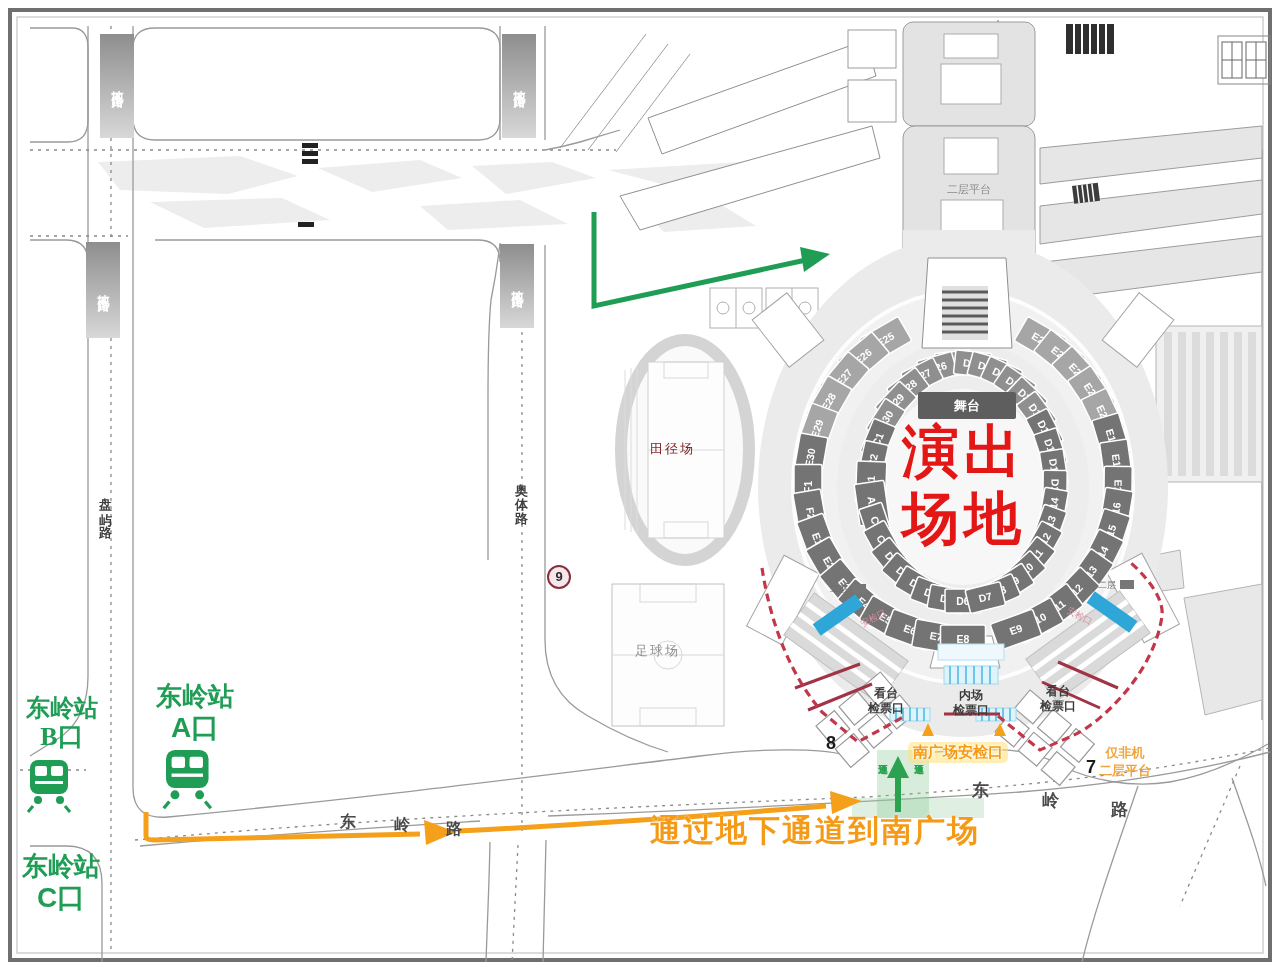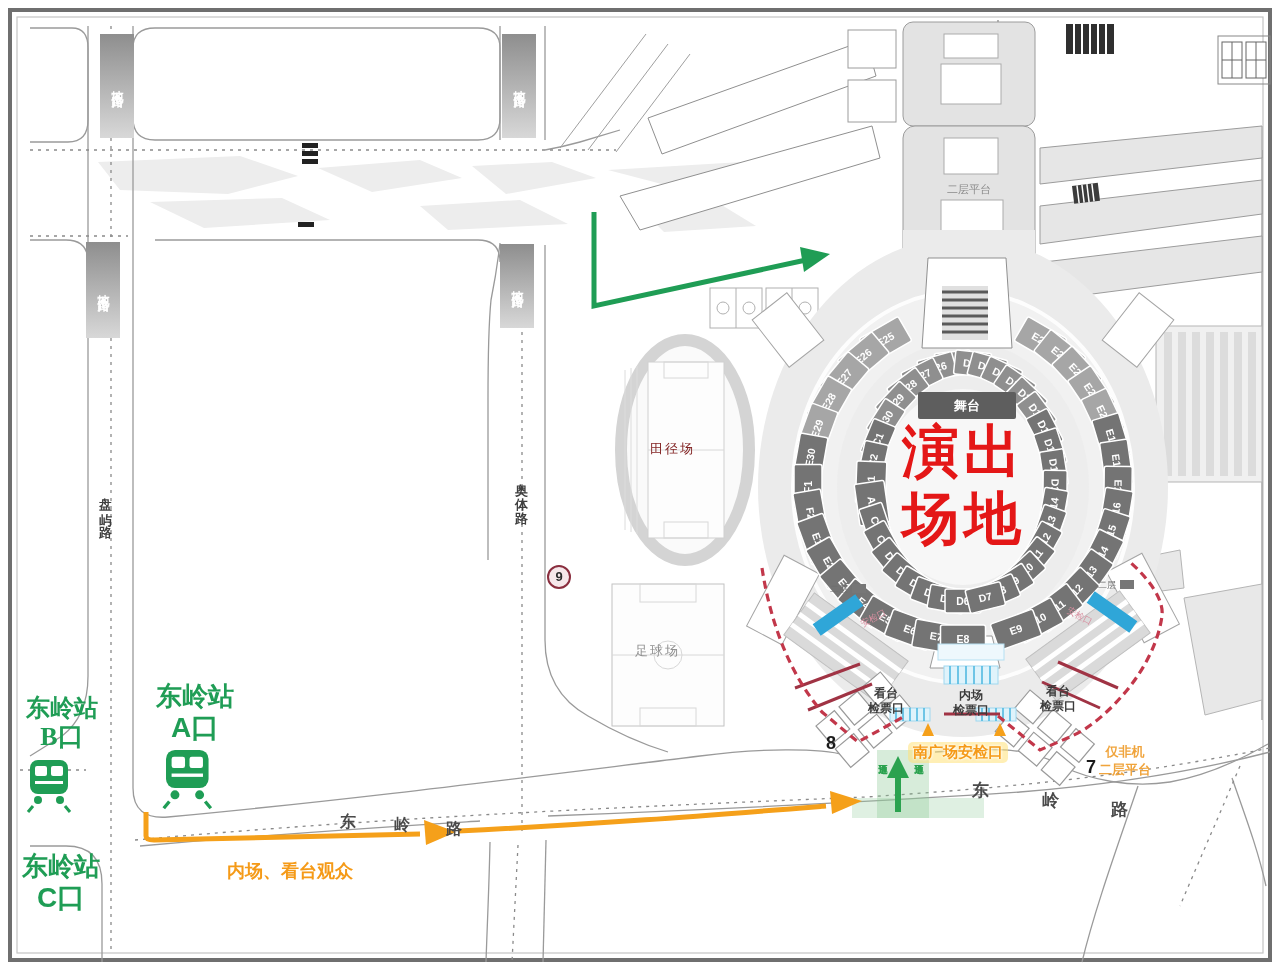--- a/index.html
+++ b/index.html
@@ -624,26 +624,26 @@
 <div class="lbl gate-label" style="left:1028px;top:684px;width:60px;">
   <div>看台</div>
   <div>检票口</div>
 </div>
 <div class="lbl" style="left:908px;top:742px;font-size:15px;font-weight:800;color:#f59a17;background:rgba(255,225,120,0.55);padding:1px 5px;border-radius:5px;text-shadow:0 0 3px #fff,0 0 3px #fff;">南广场安检口</div>
 <div class="lbl" style="left:860px;top:612px;font-size:9px;color:#d88fa0;transform:rotate(-28deg);">安检口</div>
 <div class="lbl" style="left:1066px;top:610px;font-size:9px;color:#d88fa0;transform:rotate(28deg);">安检口</div>
 <div class="lbl tiny-gray" style="left:830px;top:583px;">二层</div>
 <div class="lbl tiny-gray" style="left:1098px;top:579px;">二层</div>
 
+<div class="lbl orange-note" style="left:650px;top:810px;font-size:31px;letter-spacing:2px;text-shadow:0 0 2px #fff;">通过地下通道到南广场</div>
 <div class="lbl orange-note" style="left:128px;top:858px;width:324px;text-align:center;font-size:18px;line-height:27px;">
-  <div>内场、看台观众</div>
 </div>
 <div class="lbl vert" style="left:876px;top:758px;height:58px;font-size:9px;font-weight:700;color:#2ba24f;">地下通道</div>
 <div class="lbl vert" style="left:912px;top:758px;height:58px;font-size:9px;font-weight:700;color:#2ba24f;">地下通道</div>
-<div class="lbl" style="left:1088px;top:744px;width:74px;text-align:center;font-size:13px;font-weight:700;color:#f0a43c;line-height:18px;font-family:Liberation Mono, monospace;">
+<div class="lbl" style="left:1088px;top:744px;width:74px;text-align:center;font-size:13px;font-weight:700;color:#f0a43c;line-height:18px;">
   <div>仅非机</div>
   <div>二层平台</div>
 </div>
 
 <div class="lbl marker-num" style="left:826px;top:733px;">8</div>
 <div class="lbl marker-num" style="left:1086px;top:757px;">7</div>
 <div class="lbl" style="left:547px;top:565px;width:20px;height:20px;border:2px solid #8a2e3e;border-radius:50%;background:#f6e7ea;color:#2b2b2b;font-size:13px;font-weight:800;text-align:center;line-height:20px;">9</div>
 
 </div>
 

